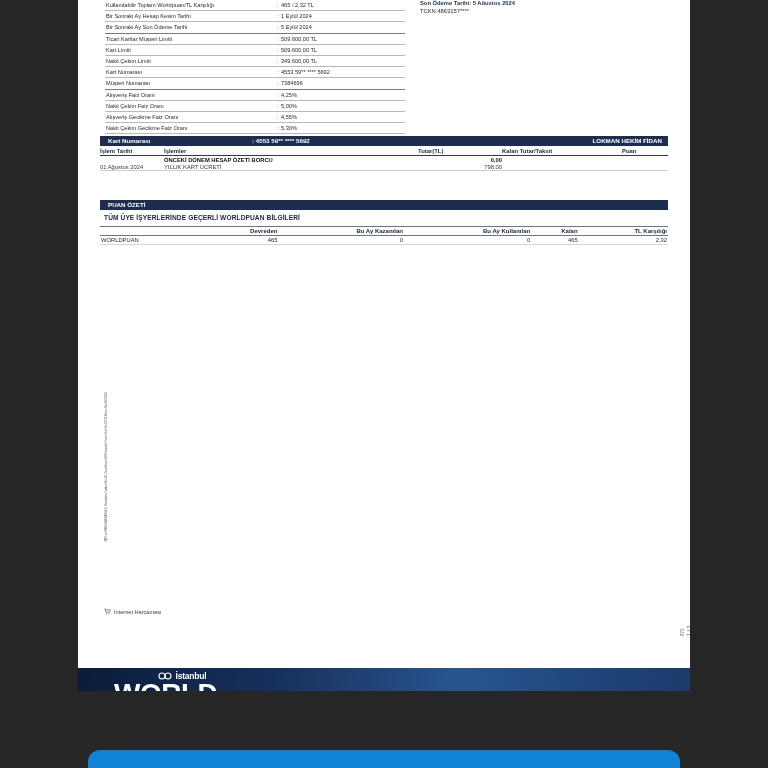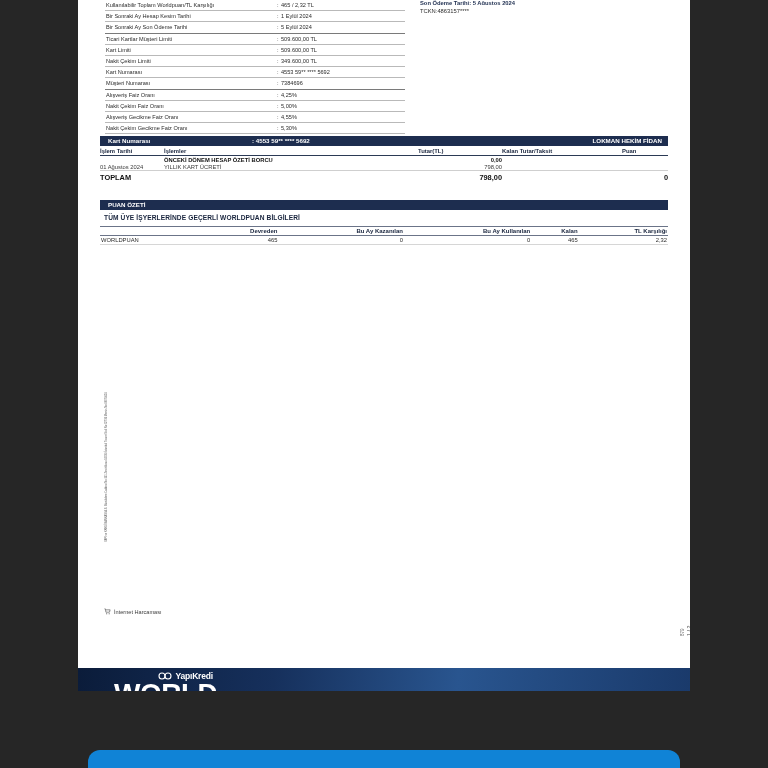--- a/index.html
+++ b/index.html
@@ -332,27 +332,20 @@
               <td class="c-rem"></td>
               <td class="c-pt"></td>
             </tr>
             <tr class="thin-row">
               <td class="c-date">01 Ağustos 2024</td>
               <td class="c-desc">YILLIK KART ÜCRETİ</td>
               <td class="c-amt">798,00</td>
               <td class="c-rem"></td>
               <td class="c-pt"></td>
             </tr>
-            <tr class="total">
-              <td class="c-date">TOPLAM</td>
-              <td class="c-desc"></td>
-              <td class="c-amt">798,00</td>
-              <td class="c-rem"></td>
-              <td class="c-pt">0</td>
-            </tr>
           </tbody>
       </table>
     </div>
 
     <div class="navy-bar" id="puanbar">
       <span class="nb-left">PUAN ÖZETİ</span>
     </div>
 
     <div id="puan-sub">TÜM ÜYE İŞYERLERİNDE GEÇERLİ WORLDPUAN BİLGİLERİ</div>
 
@@ -399,21 +392,21 @@
       <span class="sec">879</span>
     </div>
 
     <div id="banner">
       <div id="worldword">WORLD</div>
       <div id="brand">
         <svg class="yk-mark" viewBox="0 0 30 16">
           <circle cx="8" cy="8" r="6" fill="none" stroke="#ffffff" stroke-width="2.2"></circle>
           <circle cx="20" cy="8" r="6" fill="none" stroke="#ffffff" stroke-width="2.2"></circle>
         </svg>
-        <span class="yk-txt">YapıKredi</span>
+        <span class="yk-txt">İstanbul</span>
       </div>
       <div id="bannerfade"></div>
     </div>
 
   </div>
 
   <button id="cta"></button>
 
 </div>
 

